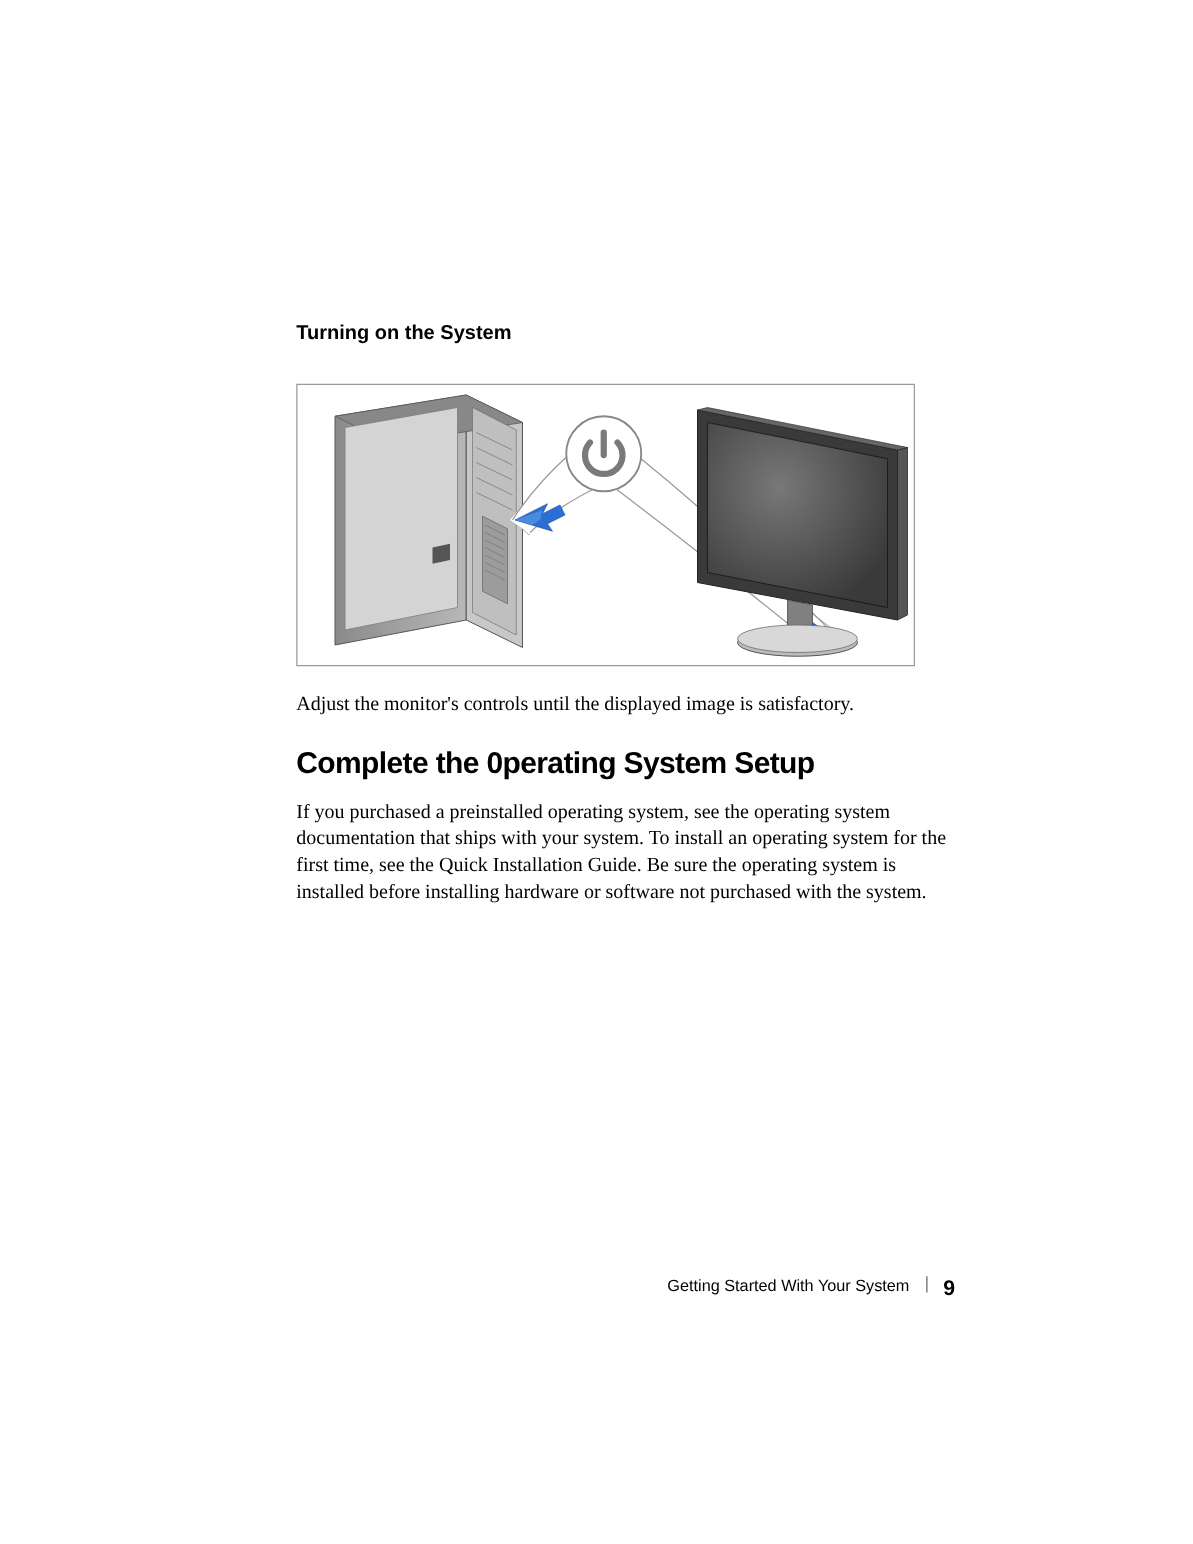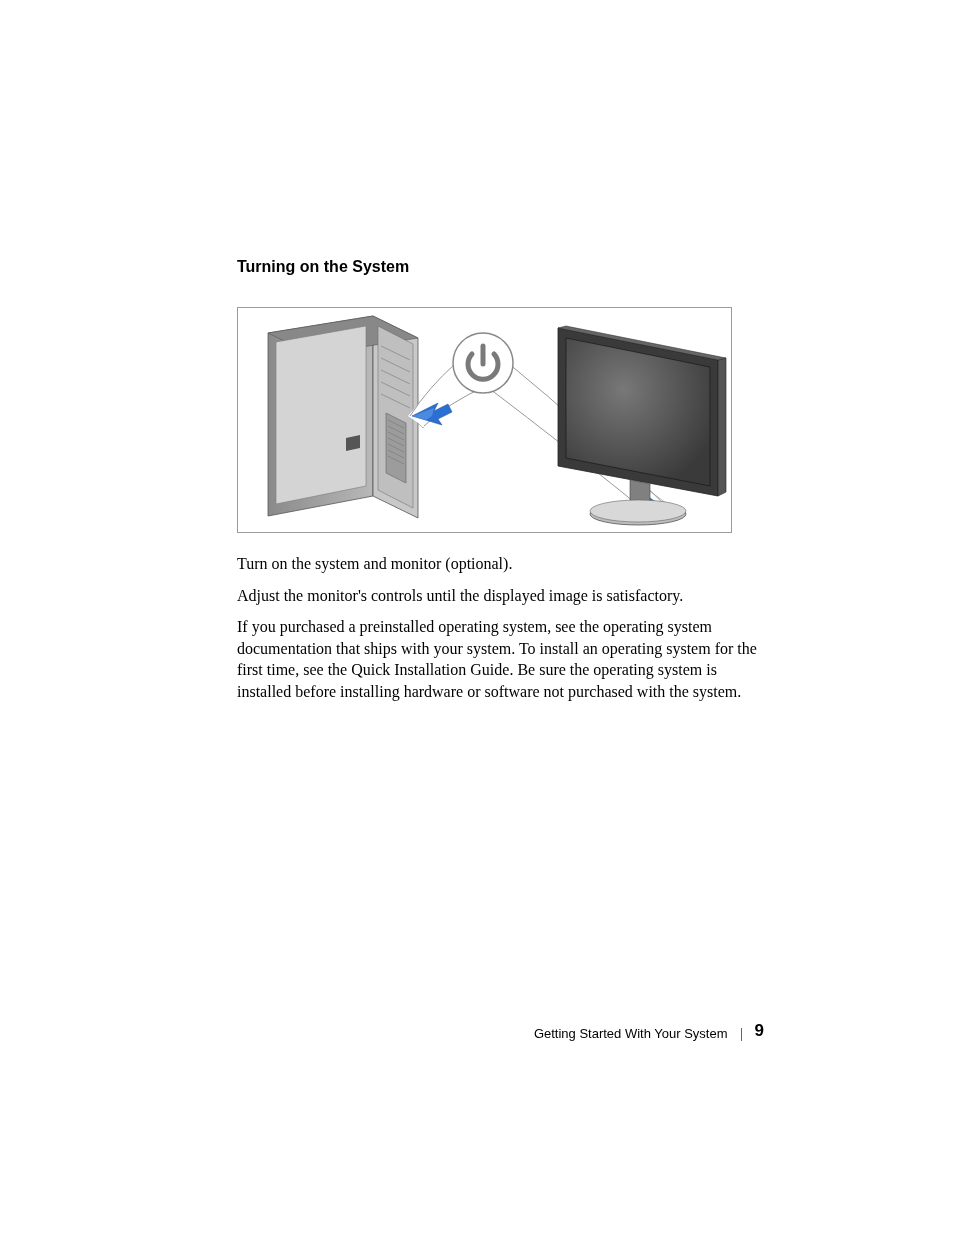--- a/index.html
+++ b/index.html
@@ -46,21 +46,21 @@
       letter-spacing: -0.5px;
     }
     .footer {
       position: absolute;
       bottom: 194px;
       right: 190px;
       font-family: 'Helvetica Neue', Arial, sans-serif;
       font-size: 13px;
       color: #000;
       display: flex;
-      align-items: flex-end;
+      align-items: flex-start;
       gap: 13px;
     }
     .footer-divider {
       width: 1px;
       height: 13px;
       background: #666;
     }
     .page-number {
       font-weight: bold;
       font-size: 17px;
@@ -155,23 +155,23 @@
           <stop offset="1" stop-color="#b8b8b8"></stop>
         </linearGradient>
         <radialGradient id="screenGrad" cx="0.4" cy="0.35" r="0.7">
           <stop offset="0" stop-color="#787878"></stop>
           <stop offset="1" stop-color="#3a3a3a"></stop>
         </radialGradient>
       </defs>
     </svg>
   </div>
 
-  <p class="body-text">Turn on the system and monitor (optional).</p>
   <p class="body-text">Adjust the monitor's controls until the displayed image is satisfactory.</p>
 
+  <h2 class="main-heading">Complete the 0perating System Setup</h2>
 
   <p class="body-text">If you purchased a preinstalled operating system, see the operating system documentation that ships with your system. To install an operating system for the first time, see the Quick Installation Guide. Be sure the operating system is installed before installing hardware or software not purchased with the system.</p>
 
 </div>
 
 <div class="footer">
   <span>Getting Started With Your System</span>
   <span class="footer-divider"></span>
   <span class="page-number">9</span>
 </div>

